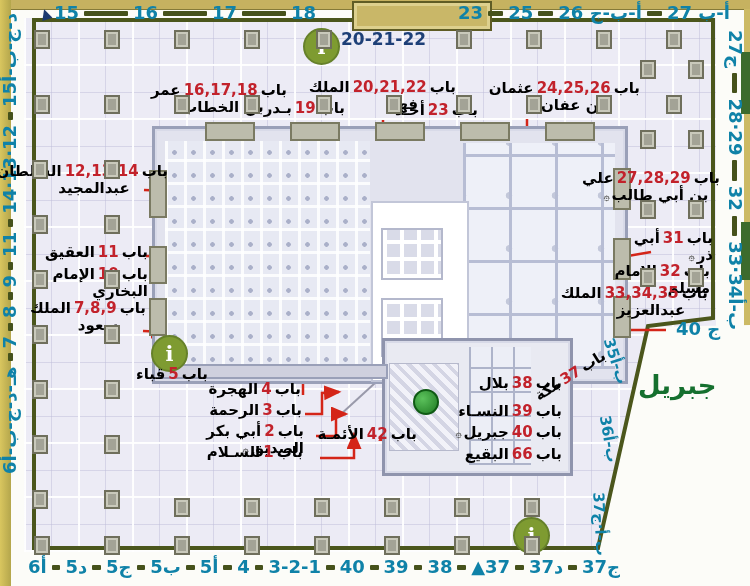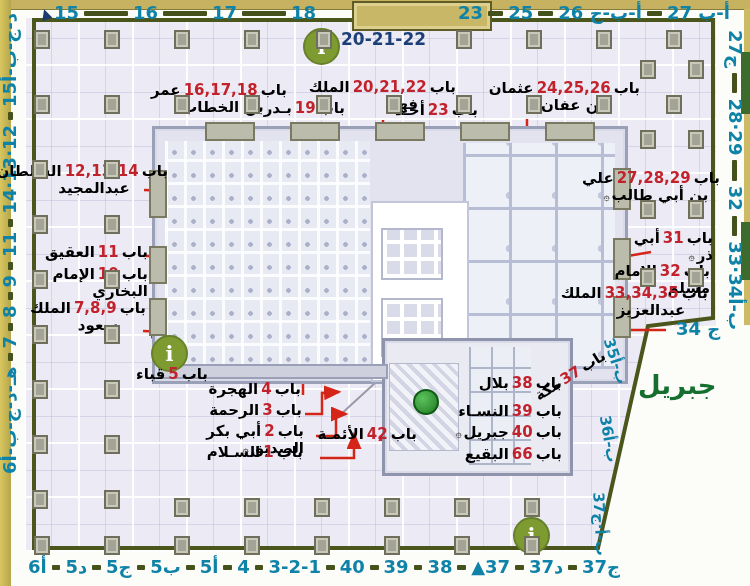--- a/index.html
+++ b/index.html
@@ -207,21 +207,21 @@
   <div class="hrow rot" dir="ltr" style="left:585px;top:170px;width:300px;height:20px;transform:rotate(90deg)">
       <span class="tnum">27ج</span>
       <div class="dash"></div>
       <span class="tnum">28·29</span>
       <div class="dash"></div>
       <span class="tnum">32</span>
       <div class="dash"></div>
       <span class="tnum">33·34ب-أ</span>
     </div>
 
-  <div class="corner34">ج 34</div>
+  <div class="corner34">ج 40</div>
 
   <div class="diag" style="left:592px;top:352px;transform:rotate(72deg)" dir="ltr">35ب-أ</div>
   <div class="diag" style="left:585px;top:430px;transform:rotate(80deg)" dir="ltr">36ب-أ</div>
   <div class="diag" style="left:568px;top:515px;transform:rotate(87deg)" dir="ltr">37ب-أ·ج</div>
 
   <div class="hrow" style="left:28px;top:558px;width:592px" dir="ltr">
       <span class="tnum">أ6</span>
       <div class="dash"></div>
       <span class="tnum">د5</span>
       <div class="dash"></div>

